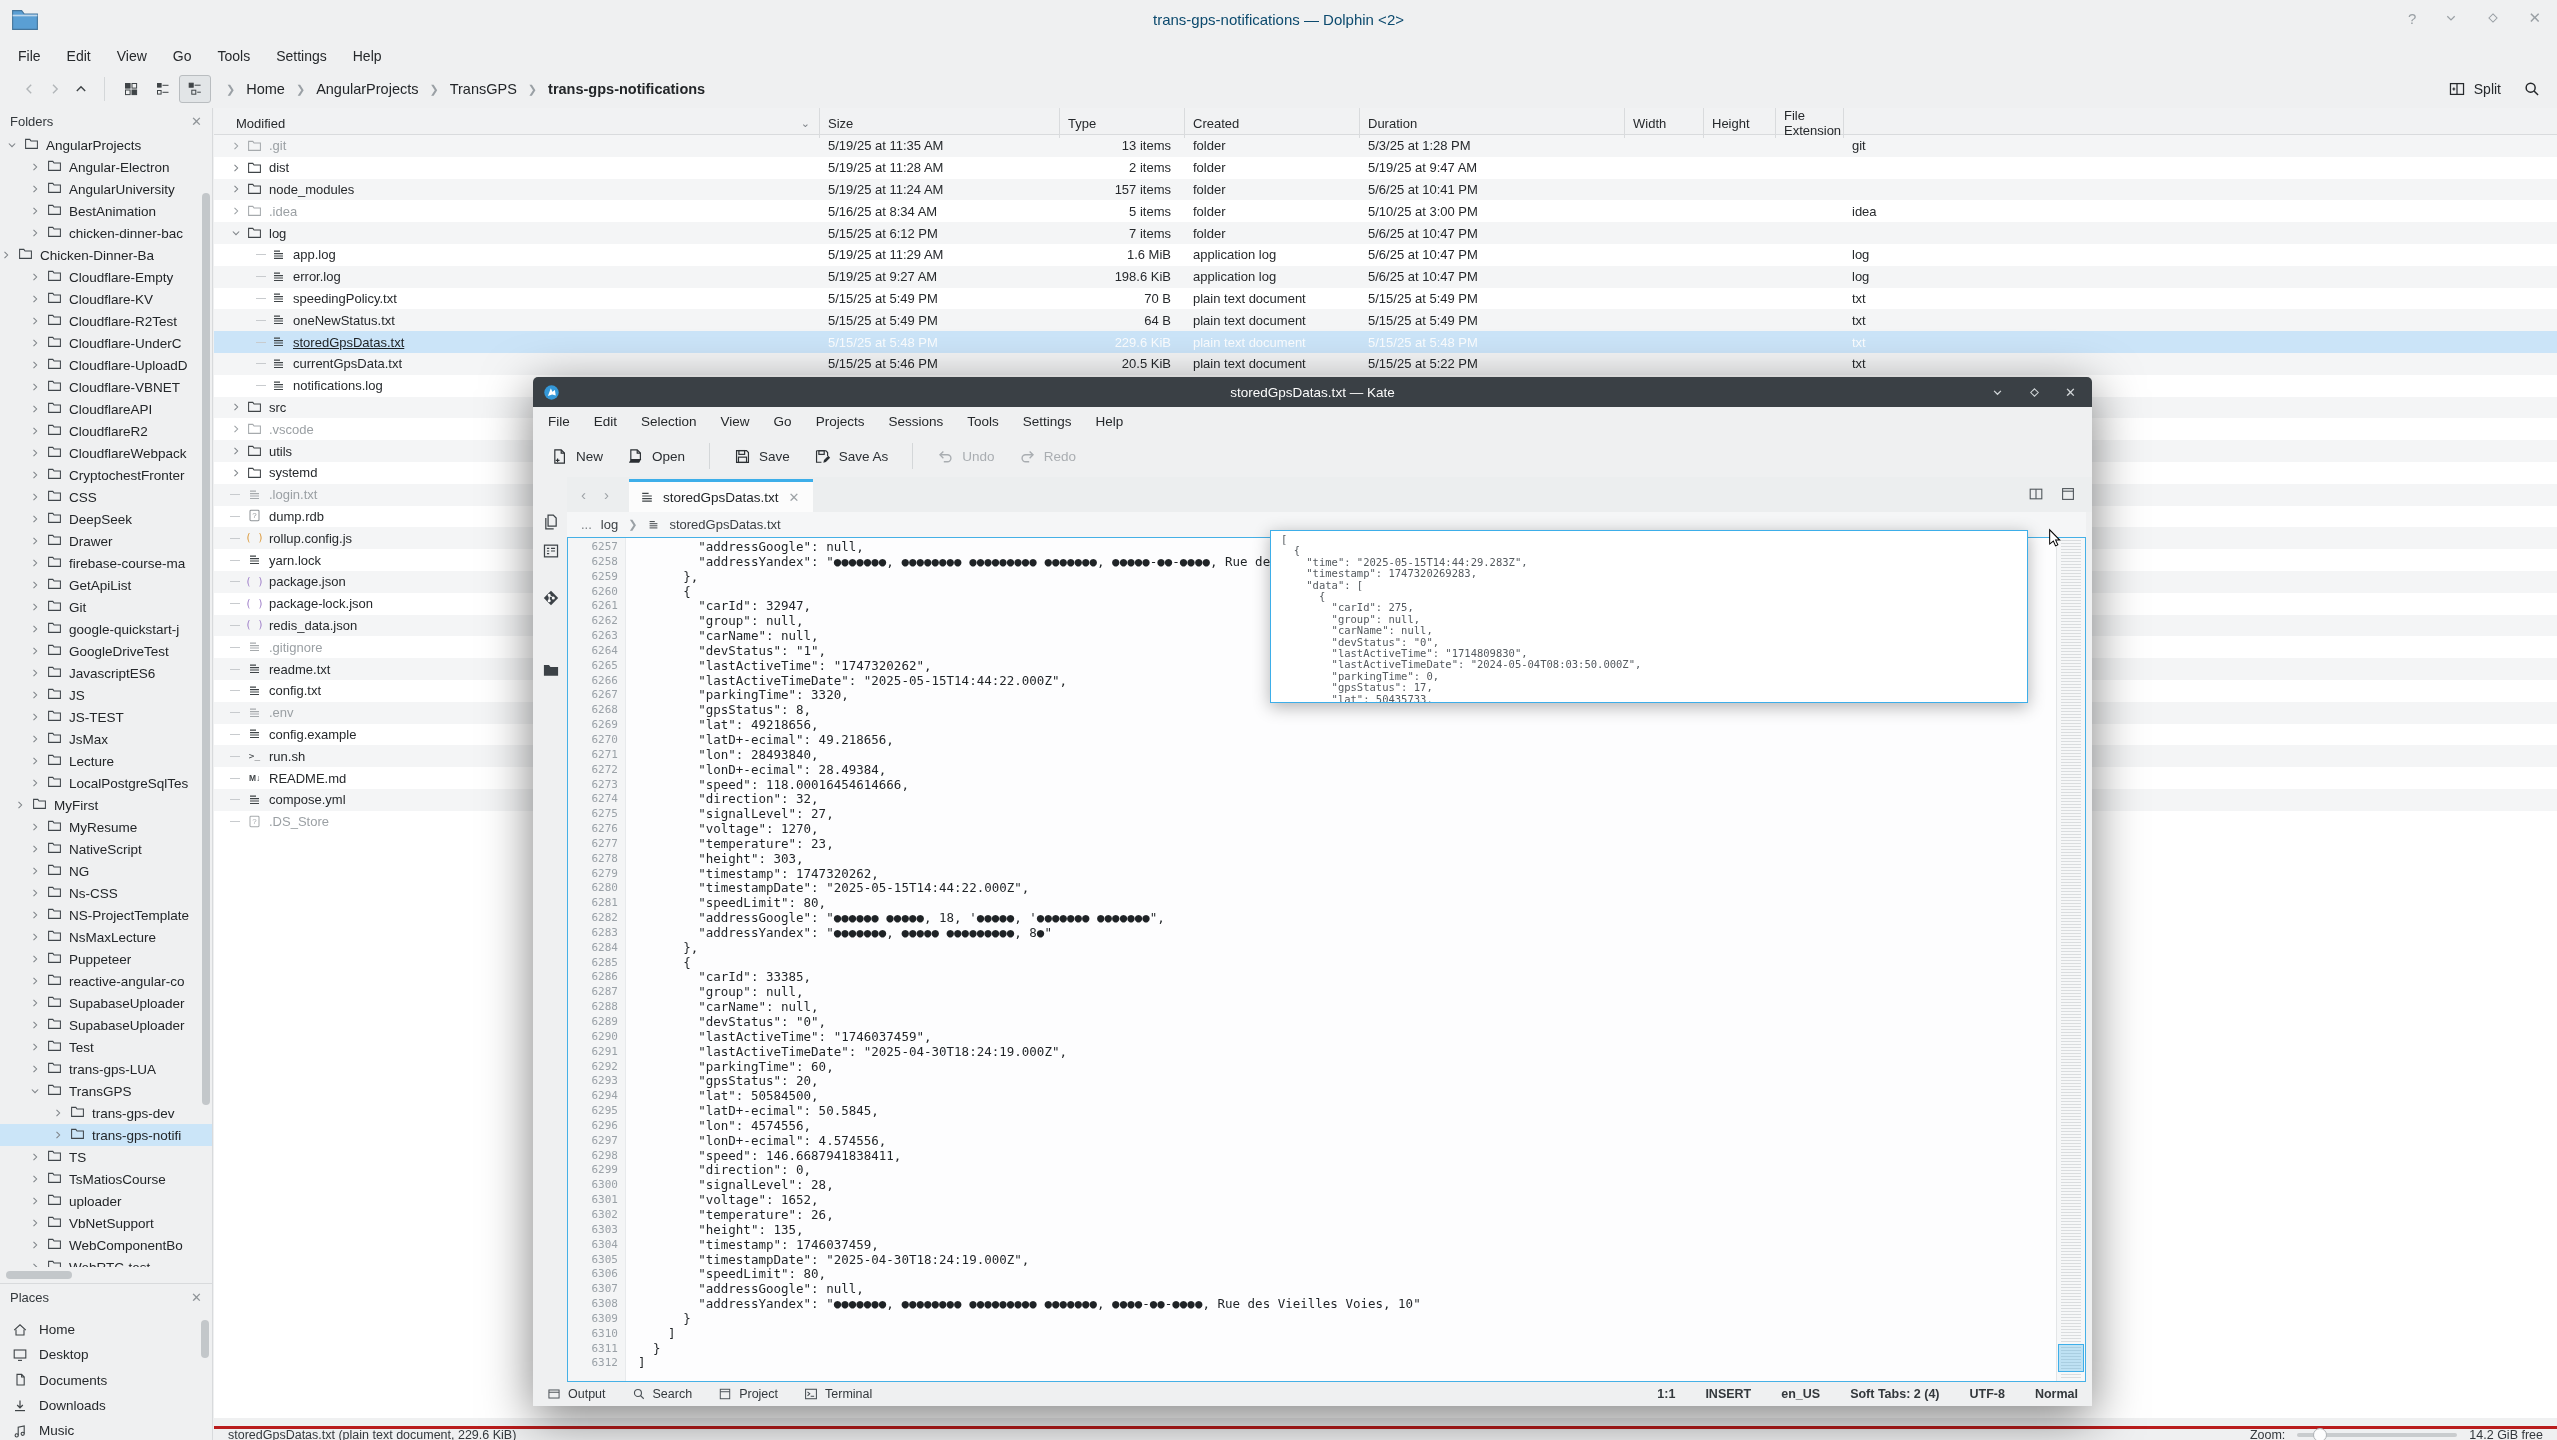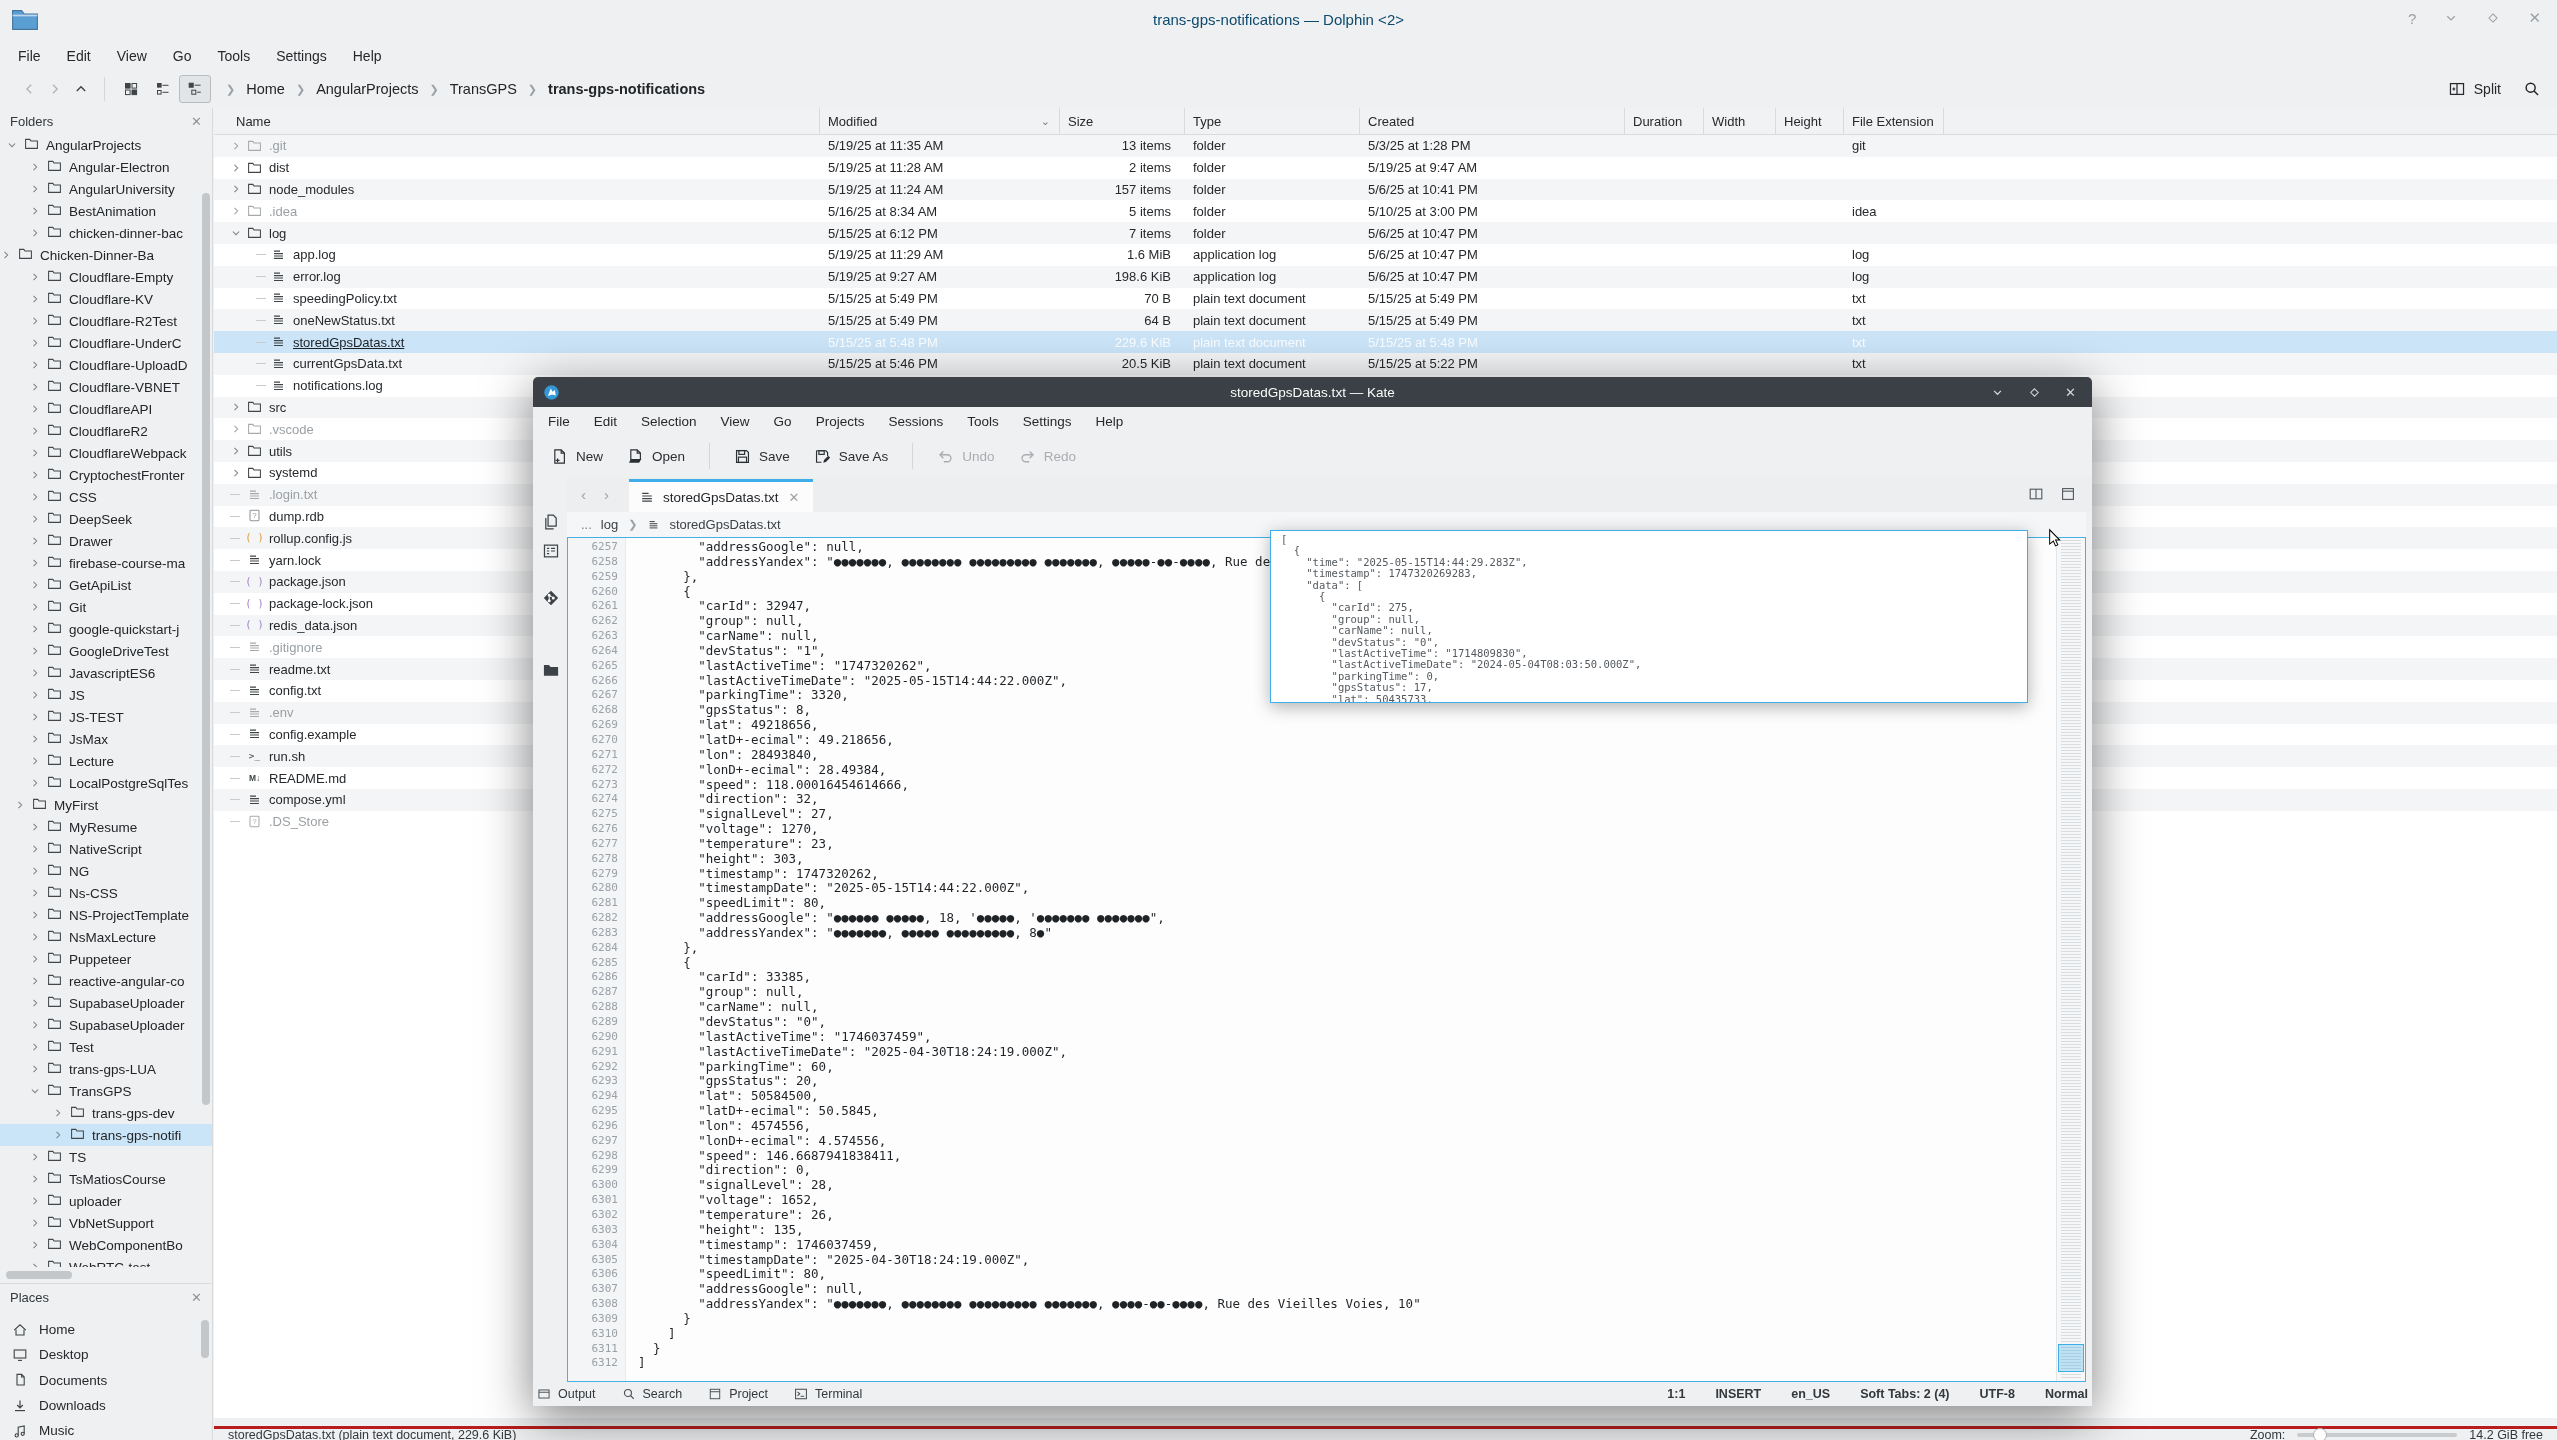--- a/index.html
+++ b/index.html
@@ -119,21 +119,21 @@
   #kateLines{position:absolute;left:0;top:2px;right:30px;bottom:0;white-space:pre;overflow:hidden;
              font-family:"DejaVu Sans Mono",monospace;font-size:12.5px;line-height:14.85px;}
   .k-line{display:flex;height:14.85px;}
   .k-lno{width:58px;text-align:right;padding-right:8px;color:#9aa1a7;font-size:11px;flex:none;}
   .k-code{padding-left:12px;color:#1f2326;}
   .k-map{position:absolute;right:0;top:0;width:29px;bottom:0;background:#f6f7f8;border-left:1px solid #e3e5e7;}
   .k-map-tex{position:absolute;left:4px;right:4px;top:2px;bottom:2px;background:repeating-linear-gradient(180deg,#c2c6c9 0 1px,transparent 1px 3px);opacity:.55;}
   .k-map-view{position:absolute;left:1px;right:1px;top:806px;height:28px;background:rgba(61,174,233,.30);border:1px solid #3daee9;}
   .k-tooltip{position:absolute;left:737px;top:153px;width:758px;height:173px;background:#ffffff;border:1px solid #3daee9;box-shadow:0 4px 16px rgba(0,0,0,.3);overflow:hidden;z-index:5;padding:3px 0 0 10px;}
   .k-tooltip pre{margin:0;font-family:"DejaVu Sans Mono",monospace;font-size:10.5px;line-height:11.4px;color:#53595e;}
-  .k-status{position:absolute;left:0;right:0;bottom:0;height:24px;background:#eff0f1;display:flex;align-items:center;font-size:12.5px;color:#33383c;padding:0 4px;}
+  .k-status{position:absolute;left:0;right:0;bottom:0;height:24px;background:#eff0f1;display:flex;align-items:center;font-size:12.5px;color:#33383c;padding:0 14px;}
   .k-status-l{display:flex;gap:26px;}
   .ks-item{display:flex;gap:7px;align-items:center;}
   .ks-item .ic{color:#4a5055;}
   .ks-item .ic svg{width:14px;height:14px;}
   .k-status-r{margin-left:auto;display:flex;gap:30px;font-weight:bold;}
 
   .cursor{position:absolute;left:2046px;top:528px;z-index:99;}
 </style>
 </head>
 <body>
@@ -896,21 +896,20 @@
               </svg>
             </span>
             <span>Music</span>
           </div>
         </div>
       <div class="pscroll"></div>
     </aside>
 
     <section class="d-view">
       <div class="d-cols gridcols" id="dolphinCols">
-          <div class="d-col">Name</div>
           <div class="d-col">Modified<span class="sort">⌄</span></div>
           <div class="d-col">Size</div>
           <div class="d-col">Type</div>
           <div class="d-col">Created</div>
           <div class="d-col">Duration</div>
           <div class="d-col">Width</div>
           <div class="d-col">Height</div>
           <div class="d-col">File Extension</div>
           <div class="d-col filler"></div>
         </div>

